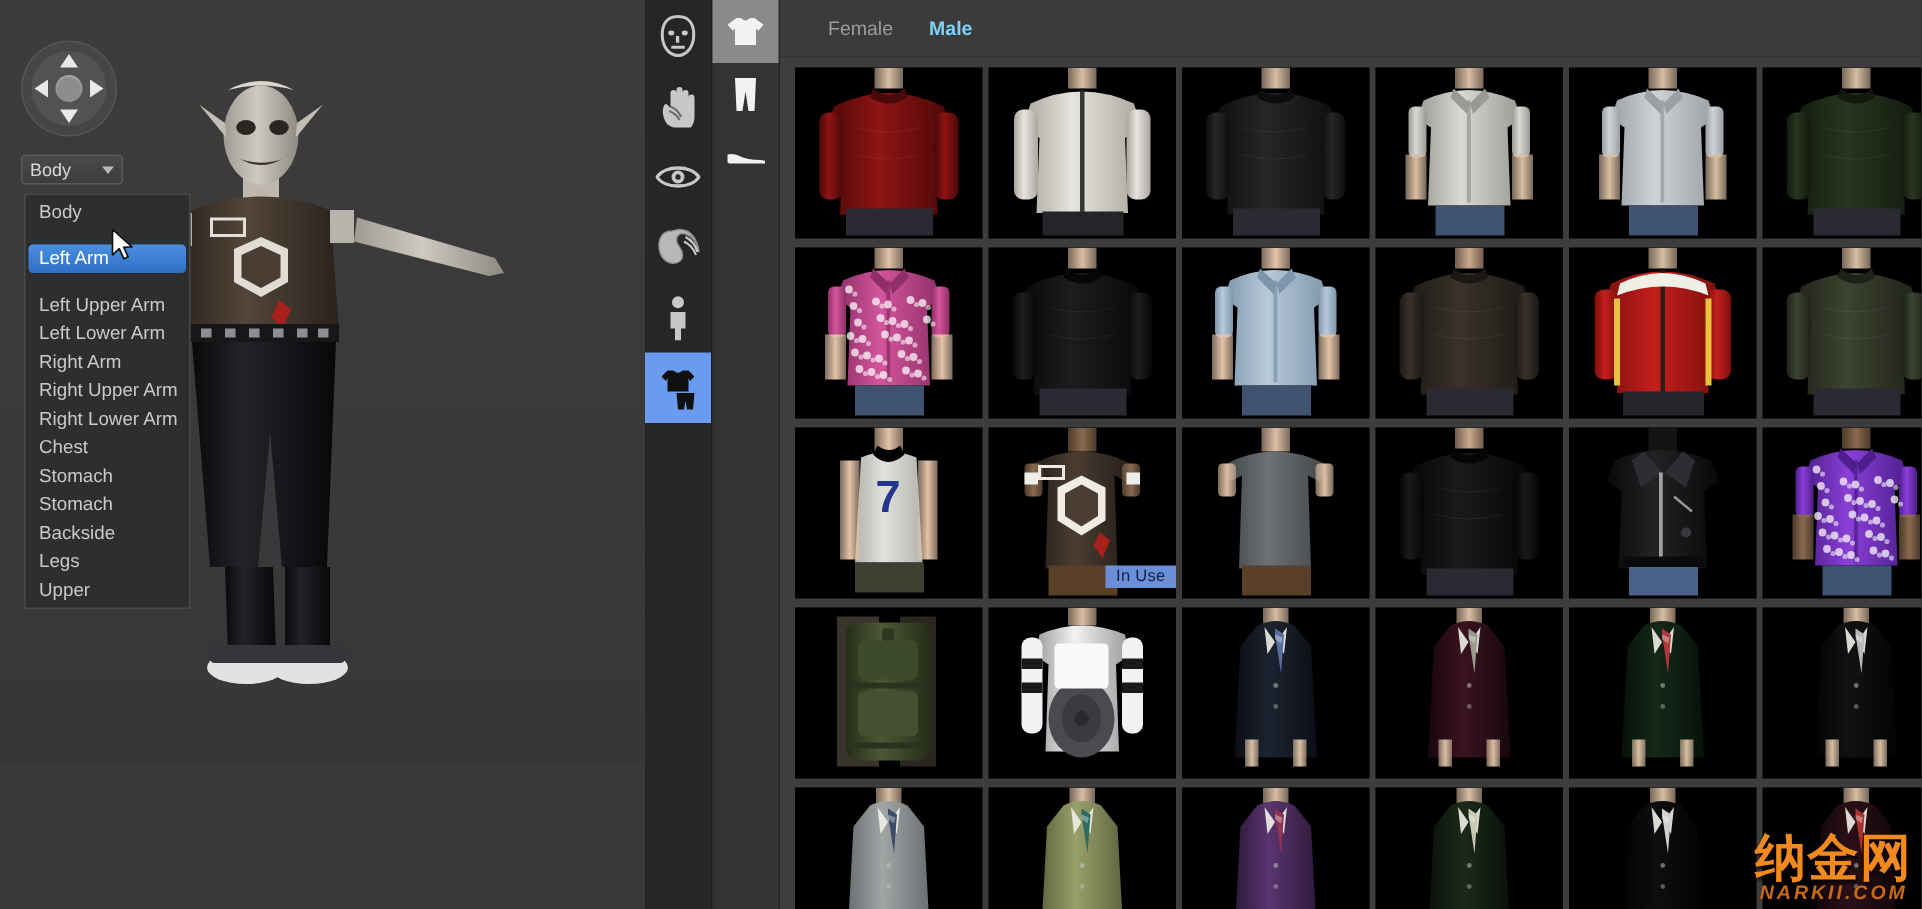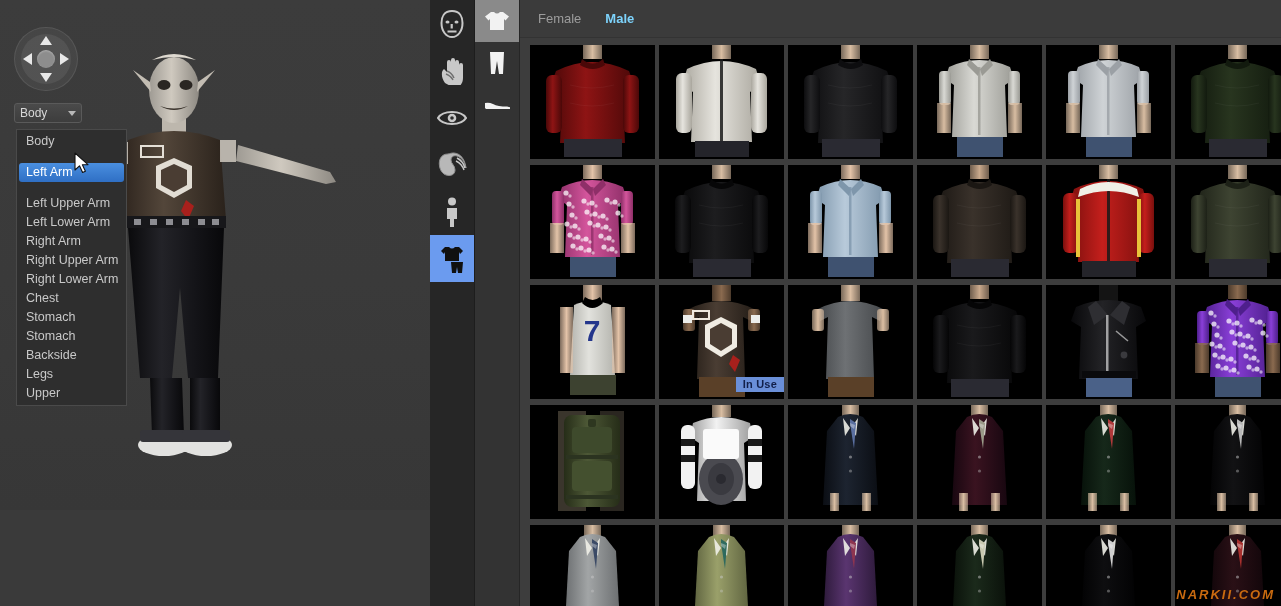--- a/index.html
+++ b/index.html
@@ -104,40 +104,40 @@
     border-right: 1px solid #262626;
   }
   .cat-item { height: 42px; display: flex; align-items: center; justify-content: center; }
   .cat-item.active { background: #8a8a8a; }
 
   
   #main { flex: 1; height: 606px; background: #3d3d3d; display: flex; flex-direction: column; min-width: 0; }
   #tabbar {
     height: 38px; flex: 0 0 38px;
     display: flex; align-items: center;
-    padding-left: 18px;
+    padding-left: 32px;
     border-bottom: 1px solid #333;
     background: #3b3b3b;
   }
   .tab { font-size: 13px; color: #9c9c9c; margin-right: 24px; }
   .tab.active { color: #7dd3fc; font-weight: bold; }
 
   #grid-wrap { flex: 1; overflow: hidden; padding: 7px 0 0 10px; }
   #grid { display: grid; grid-template-columns: repeat(6, 125px); gap: 6px 4px; }
   .cell {
     position: relative;
     width: 125px; height: 114px;
     background: #000;
     overflow: hidden;
   }
   .cell .thumb { position: absolute; inset: 0; }
   .inuse {
     position: absolute; right: 0; bottom: 7px;
     background: #6a8fd8; color: #12204a;
-    font-size: 11px; font-weight: bold;
+    font-size: 11px; font-weight: normal;
     padding: 1px 7px 2px 7px;
     letter-spacing: .2px;
   }
 
   
   #watermark {
     position: absolute; right: 6px; bottom: 4px;
     text-align: center; z-index: 50; pointer-events: none;
   }
   #watermark .cn {
@@ -1228,15 +1228,16 @@
               <rect x="42" y="88" width="9" height="18" fill="url(#g29s)"></rect>
               <rect x="74" y="88" width="9" height="18" fill="url(#g29s)"></rect>
               <rect width="125" height="114" fill="url(#g29v)" opacity="0"></rect>
             </svg>
           </div>
         </div>
     </div>
   </div>
 
   <div id="watermark">
+    <div class="cn">纳金网</div>
     <div class="en">NARKII.COM</div>
   </div>
 </div>
 
 </body></html>

